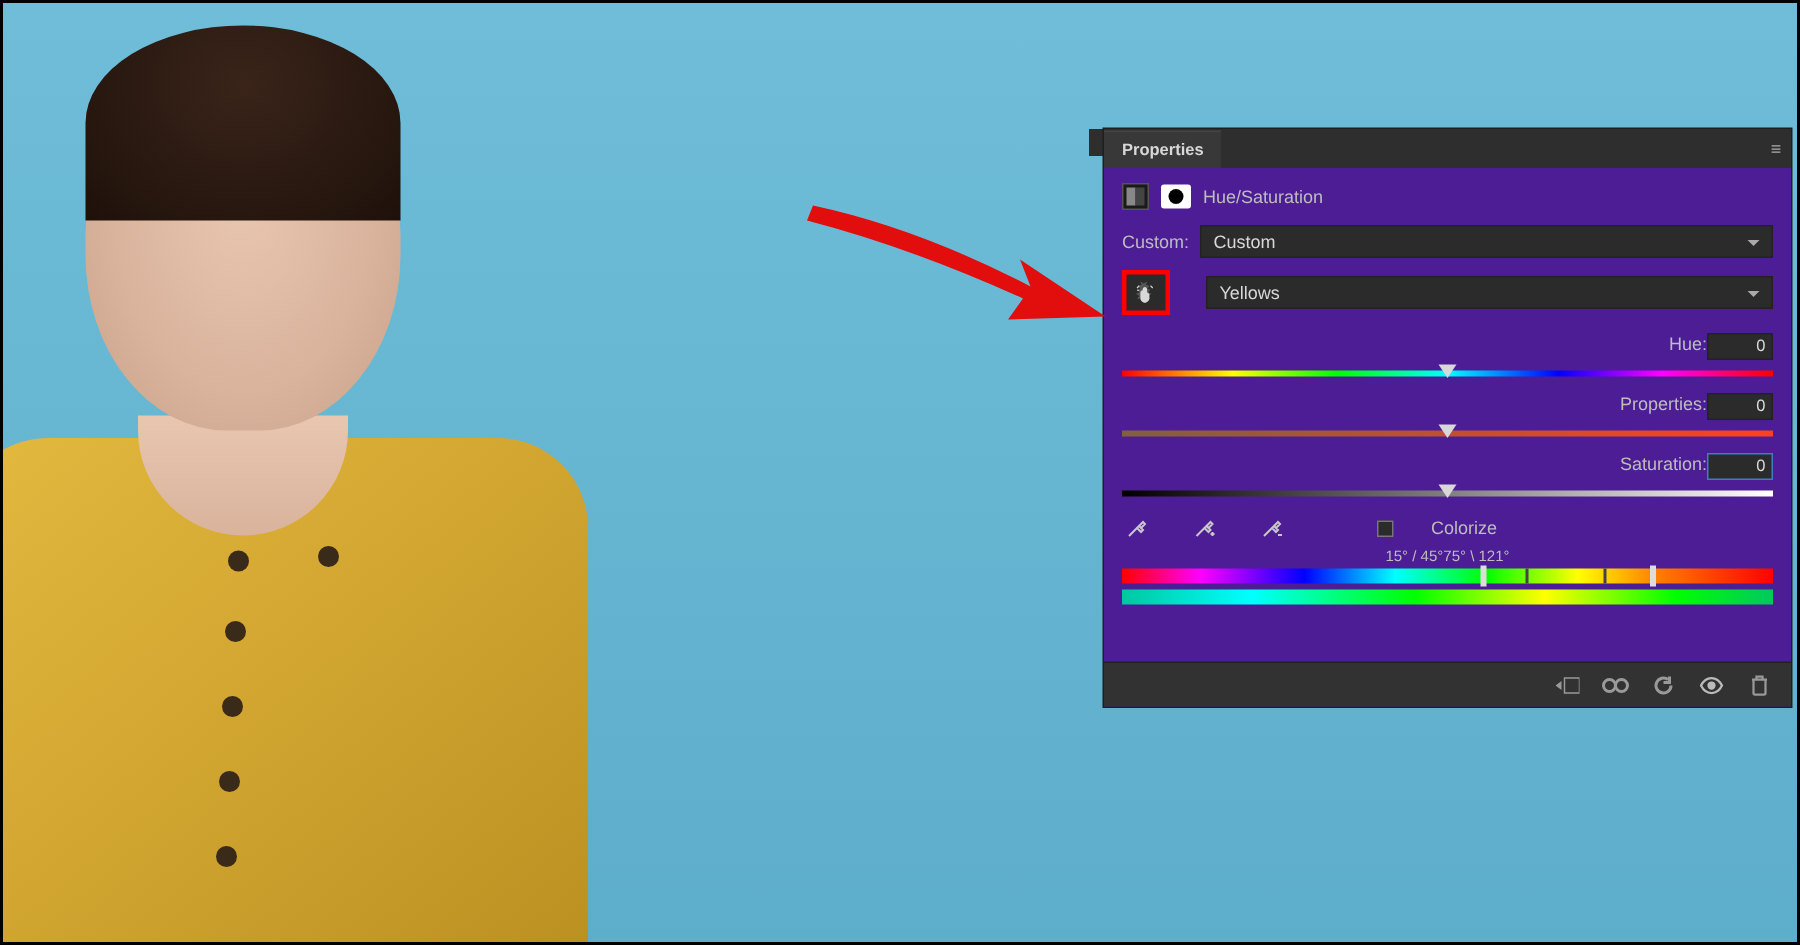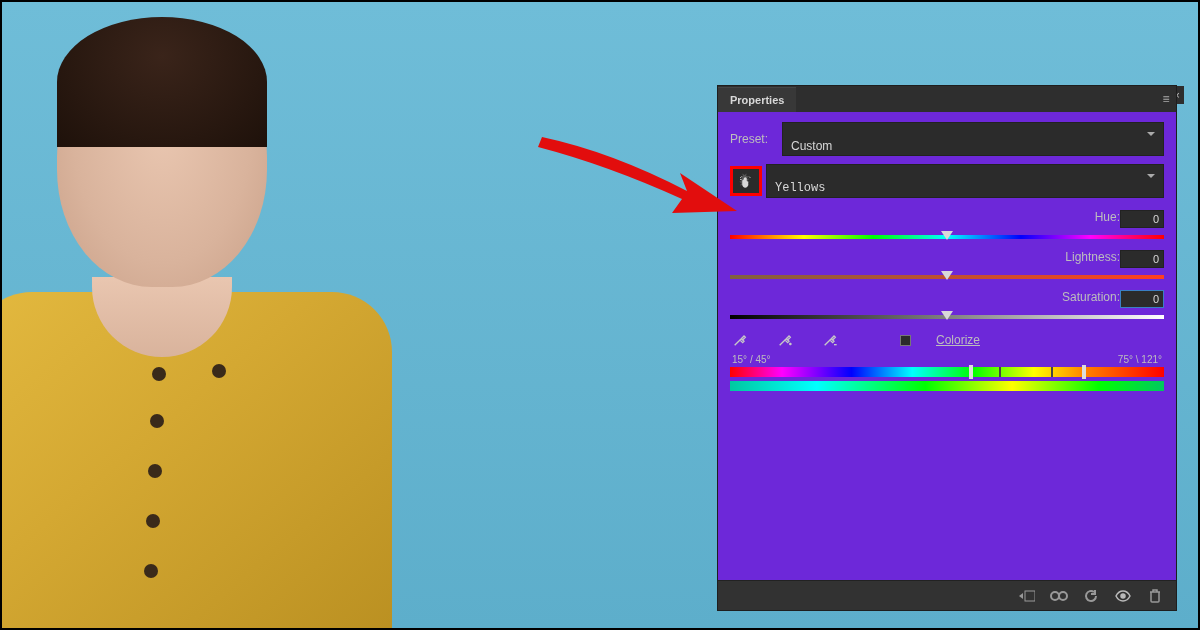--- a/index.html
+++ b/index.html
@@ -12,62 +12,62 @@
 .subject .hair { position: absolute; left: 10px; top: 10px; width: 320px; height: 430px; border-radius: 50% 50% 40% 40% / 40% 40% 60% 60%; background: radial-gradient(ellipse at 40% 20%, #4a2e1f 0%, #2e1b12 70%, #1a0e08 100%); z-index: -1; }
 .subject .hair2 { position: absolute; left: 55px; top: 15px; width: 210px; height: 130px; border-radius: 50% 50% 0 0; background: radial-gradient(ellipse at 50% 30%, #3a241a 0%, #1e110a 100%); }
 .subject .torso { position: absolute; left: -30px; top: 290px; width: 420px; height: 380px; border-radius: 60px 60px 0 0; background: linear-gradient(140deg, #e3b93f 0%, #d4a832 40%, #b88e20 100%); }
 .subject .collar { position: absolute; left: 90px; top: 275px; width: 140px; height: 80px; background: linear-gradient(180deg, #e9c6b0, #d9b39c); border-radius: 0 0 70px 70px; }
 .subject .btn { position: absolute; width: 14px; height: 14px; border-radius: 50%; background: #3a2a1a; }
 
 
 .arrow { position: absolute; left: 530px; top: 125px; width: 210px; height: 100px; z-index: 5; }
 
 
-.panel { position: absolute; right: 22px; top: 84px; width: 458px; height: 524px; background: #6d28d9; color: #bdbdbd; font-size: 12px; box-shadow: 0 0 0 1px #1e1e1e; }
+.panel { position: absolute; right: 4px; top: 84px; width: 458px; height: 385px; background: #4c1d95; color: #bdbdbd; font-size: 12px; box-shadow: 0 0 0 1px #1e1e1e; }
 .panel-top { position: absolute; right: 14px; top: 84px; width: 458px; height: 18px; display: flex; justify-content: flex-end; align-items: center; gap: 6px; padding-right: 4px; background: #2e2e2e; color: #bdbdbd; font-size: 11px; }
 .tab-row { display: flex; align-items: center; background: #2e2e2e; height: 26px; }
 .tab { background: #383838; padding: 6px 12px; font-weight: bold; font-size: 11px; color: #d8d8d8; border-top: 1px solid #444; }
 .tab-row .spacer { flex: 1; }
 .menu-icon { width: 20px; text-align: center; color: #aaa; cursor: pointer; }
 
 .section { padding: 10px 12px 0 12px; }
 .adj-header { display: flex; align-items: center; gap: 8px; margin-bottom: 10px; }
 .adj-header .hs-icon { width: 18px; height: 18px; background: #1a1a1a; border: 1px solid #555; display: inline-block; position: relative; }
 .adj-header .hs-icon::before { content: ""; position: absolute; left: 2px; top: 2px; width: 6px; height: 12px; background: #888; }
 .adj-header .hs-icon::after { content: ""; position: absolute; right: 2px; top: 2px; width: 6px; height: 12px; background: #444; }
 .adj-header .mask-icon { width: 20px; height: 16px; background: #fff; border-radius: 2px; display: inline-flex; align-items: center; justify-content: center; }
 .adj-header .mask-icon::after { content: ""; width: 10px; height: 10px; border-radius: 50%; background: #000; }
 
 .form-row { display: flex; align-items: center; gap: 8px; margin-bottom: 8px; }
 .form-row label { width: 44px; color: #bdbdbd; }
-.select { flex: 1; background: #2b2b2b; border: 1px solid #222; height: 22px; display: flex; align-items: flex-start; padding: 16px 8px; position: relative; color: #d8d8d8; }
+.select { flex: 1; background: #2b2b2b; border: 1px solid #222; height: 22px; display: flex; align-items: center; padding: 0 8px; position: relative; color: #d8d8d8; }
 .select::after { content: ""; position: absolute; right: 8px; top: 9px; border-left: 4px solid transparent; border-right: 4px solid transparent; border-top: 4px solid #aaa; }
 
-.tool-row { display: flex; align-items: center; gap: 4px; margin-bottom: 12px; font-family: Liberation Mono, monospace; }
+.tool-row { display: flex; align-items: center; gap: 24px; margin-bottom: 12px; }
 .tool-btn { width: 32px; height: 30px; background: #2b2b2b; display: flex; align-items: center; justify-content: center; border: 2px solid transparent; }
 .tool-btn.hl { border: 3px solid #ff0000; }
 .hand-icon { color: #d8d8d8; }
 
 .slider-group { margin-bottom: 10px; }
 .slider-head { display: flex; justify-content: flex-end; margin-bottom: 6px; }
 .val-input { width: 44px; height: 18px; background: #2b2b2b; border: 1px solid #222; color: #d8d8d8; text-align: right; padding-right: 4px; font-size: 11px; }
 .val-input.active { border: 1px solid #3a7fc4; }
 .track { position: relative; height: 6px; margin: 2px 0 10px; }
 .track .bar { position: absolute; inset: 0; height: 4px; top: 1px; }
 .track .handle { position: absolute; left: 50%; top: -3px; width: 0; height: 0; border-left: 6px solid transparent; border-right: 6px solid transparent; border-top: 9px solid #d8d8d8; transform: translateX(-50%); }
 
 .hue-bar { background: linear-gradient(90deg, #ff0000 0%, #ffff00 17%, #00ff00 33%, #00ffff 50%, #0000ff 67%, #ff00ff 83%, #ff0000 100%); }
 .sat-bar { background: linear-gradient(90deg, #806040 0%, #ff4020 100%); }
 .light-bar { background: linear-gradient(90deg, #000 0%, #808080 50%, #fff 100%); }
 
-.eyedrop-row { display: flex; align-items: center; gap: 25px; margin: 6px 0 4px; text-decoration: underline; }
+.eyedrop-row { display: flex; align-items: center; gap: 25px; margin: 6px 0 4px; }
 .dropper { width: 20px; height: 20px; display: flex; align-items: center; justify-content: center; color: #c8c8c8; }
 .chk { width: 11px; height: 11px; border: 1px solid #777; background: #2b2b2b; display: inline-block; }
 
-.range-labels { display: flex; justify-content: space-between; font-size: 10px; color: #bdbdbd; margin-bottom: 2px; padding: 0 2px; }
+.range-labels { display: flex; justify-content: center; font-size: 10px; color: #bdbdbd; margin-bottom: 2px; padding: 0 2px; }
 
 .spectrum { position: relative; height: 10px; background: linear-gradient(90deg, #ff0000 0%, #ff00ff 12%, #0000ff 28%, #00ffff 42%, #00ff00 56%, #ffff00 70%, #ff8000 82%, #ff0000 100%); margin-bottom: 4px; }
 .spectrum .marker { position: absolute; top: -2px; width: 4px; height: 14px; background: #ddd; }
 .spectrum .marker-bar { position: absolute; top: 0; height: 10px; width: 2px; background: #444; }
 
 .spectrum2 { height: 10px; background: linear-gradient(90deg, #00c8a0 0%, #00ffff 20%, #00ff00 45%, #ffff00 65%, #00ff00 85%, #00c860 100%); }
 
 .footer { position: absolute; bottom: 0; left: 0; right: 0; height: 30px; background: #323232; display: flex; justify-content: flex-end; align-items: center; gap: 14px; padding-right: 12px; border-top: 1px solid #222; }
 .footer .fbtn { color: #999; cursor: pointer; display: flex; align-items: center; justify-content: center; width: 18px; height: 18px; }
 </style>
@@ -102,23 +102,28 @@
 <div class="panel">
 
   <div class="tab-row">
     <div class="tab">Properties</div>
     <div class="spacer"></div>
     <div class="menu-icon">≡</div>
   </div>
 
   <div class="section">
 
+    <div class="adj-header">
+      <span class="hs-icon"></span>
+      <span class="mask-icon"></span>
+      <span>Hue/Saturation</span>
+    </div>
 
     <div class="form-row">
-      <label>Preset:</label>
+      <label>Custom:</label>
       <div class="select">
         <span>Custom</span>
       </div>
     </div>
 
     <div class="tool-row">
       <div class="tool-btn hl">
         <svg class="hand-icon" width="18" height="18" viewBox="0 0 24 24" fill="#d8d8d8">
           <path d="M13 2l-1 3 3 1-2 3h3l-2 3 3 1-3 2 2 3-4-1v3l-2-3-2 3v-3l-4 1 2-3-3-2 3-1-2-3h3l-2-3 3-1-1-3 3 2z" opacity="0.25"></path>
           <path d="M9 9c0-1 1-2 2-2s2 1 2 2v3c1 0 2 1 2 2v3c0 2-2 4-4 4s-4-2-4-4v-5c0-1 1-2 2-2z"></path>
@@ -136,21 +141,21 @@
         <input class="val-input" value="0" style="">
       </div>
       <div class="track">
         <div class="bar hue-bar"></div>
         <div class="handle"></div>
       </div>
     </div>
 
     <div class="slider-group">
       <div class="slider-head">
-        <span>Lightness:</span>
+        <span>Properties:</span>
         <input class="val-input" value="0" style="">
       </div>
       <div class="track">
         <div class="bar sat-bar"></div>
         <div class="handle"></div>
       </div>
     </div>
 
     <div class="slider-group">
       <div class="slider-head">

